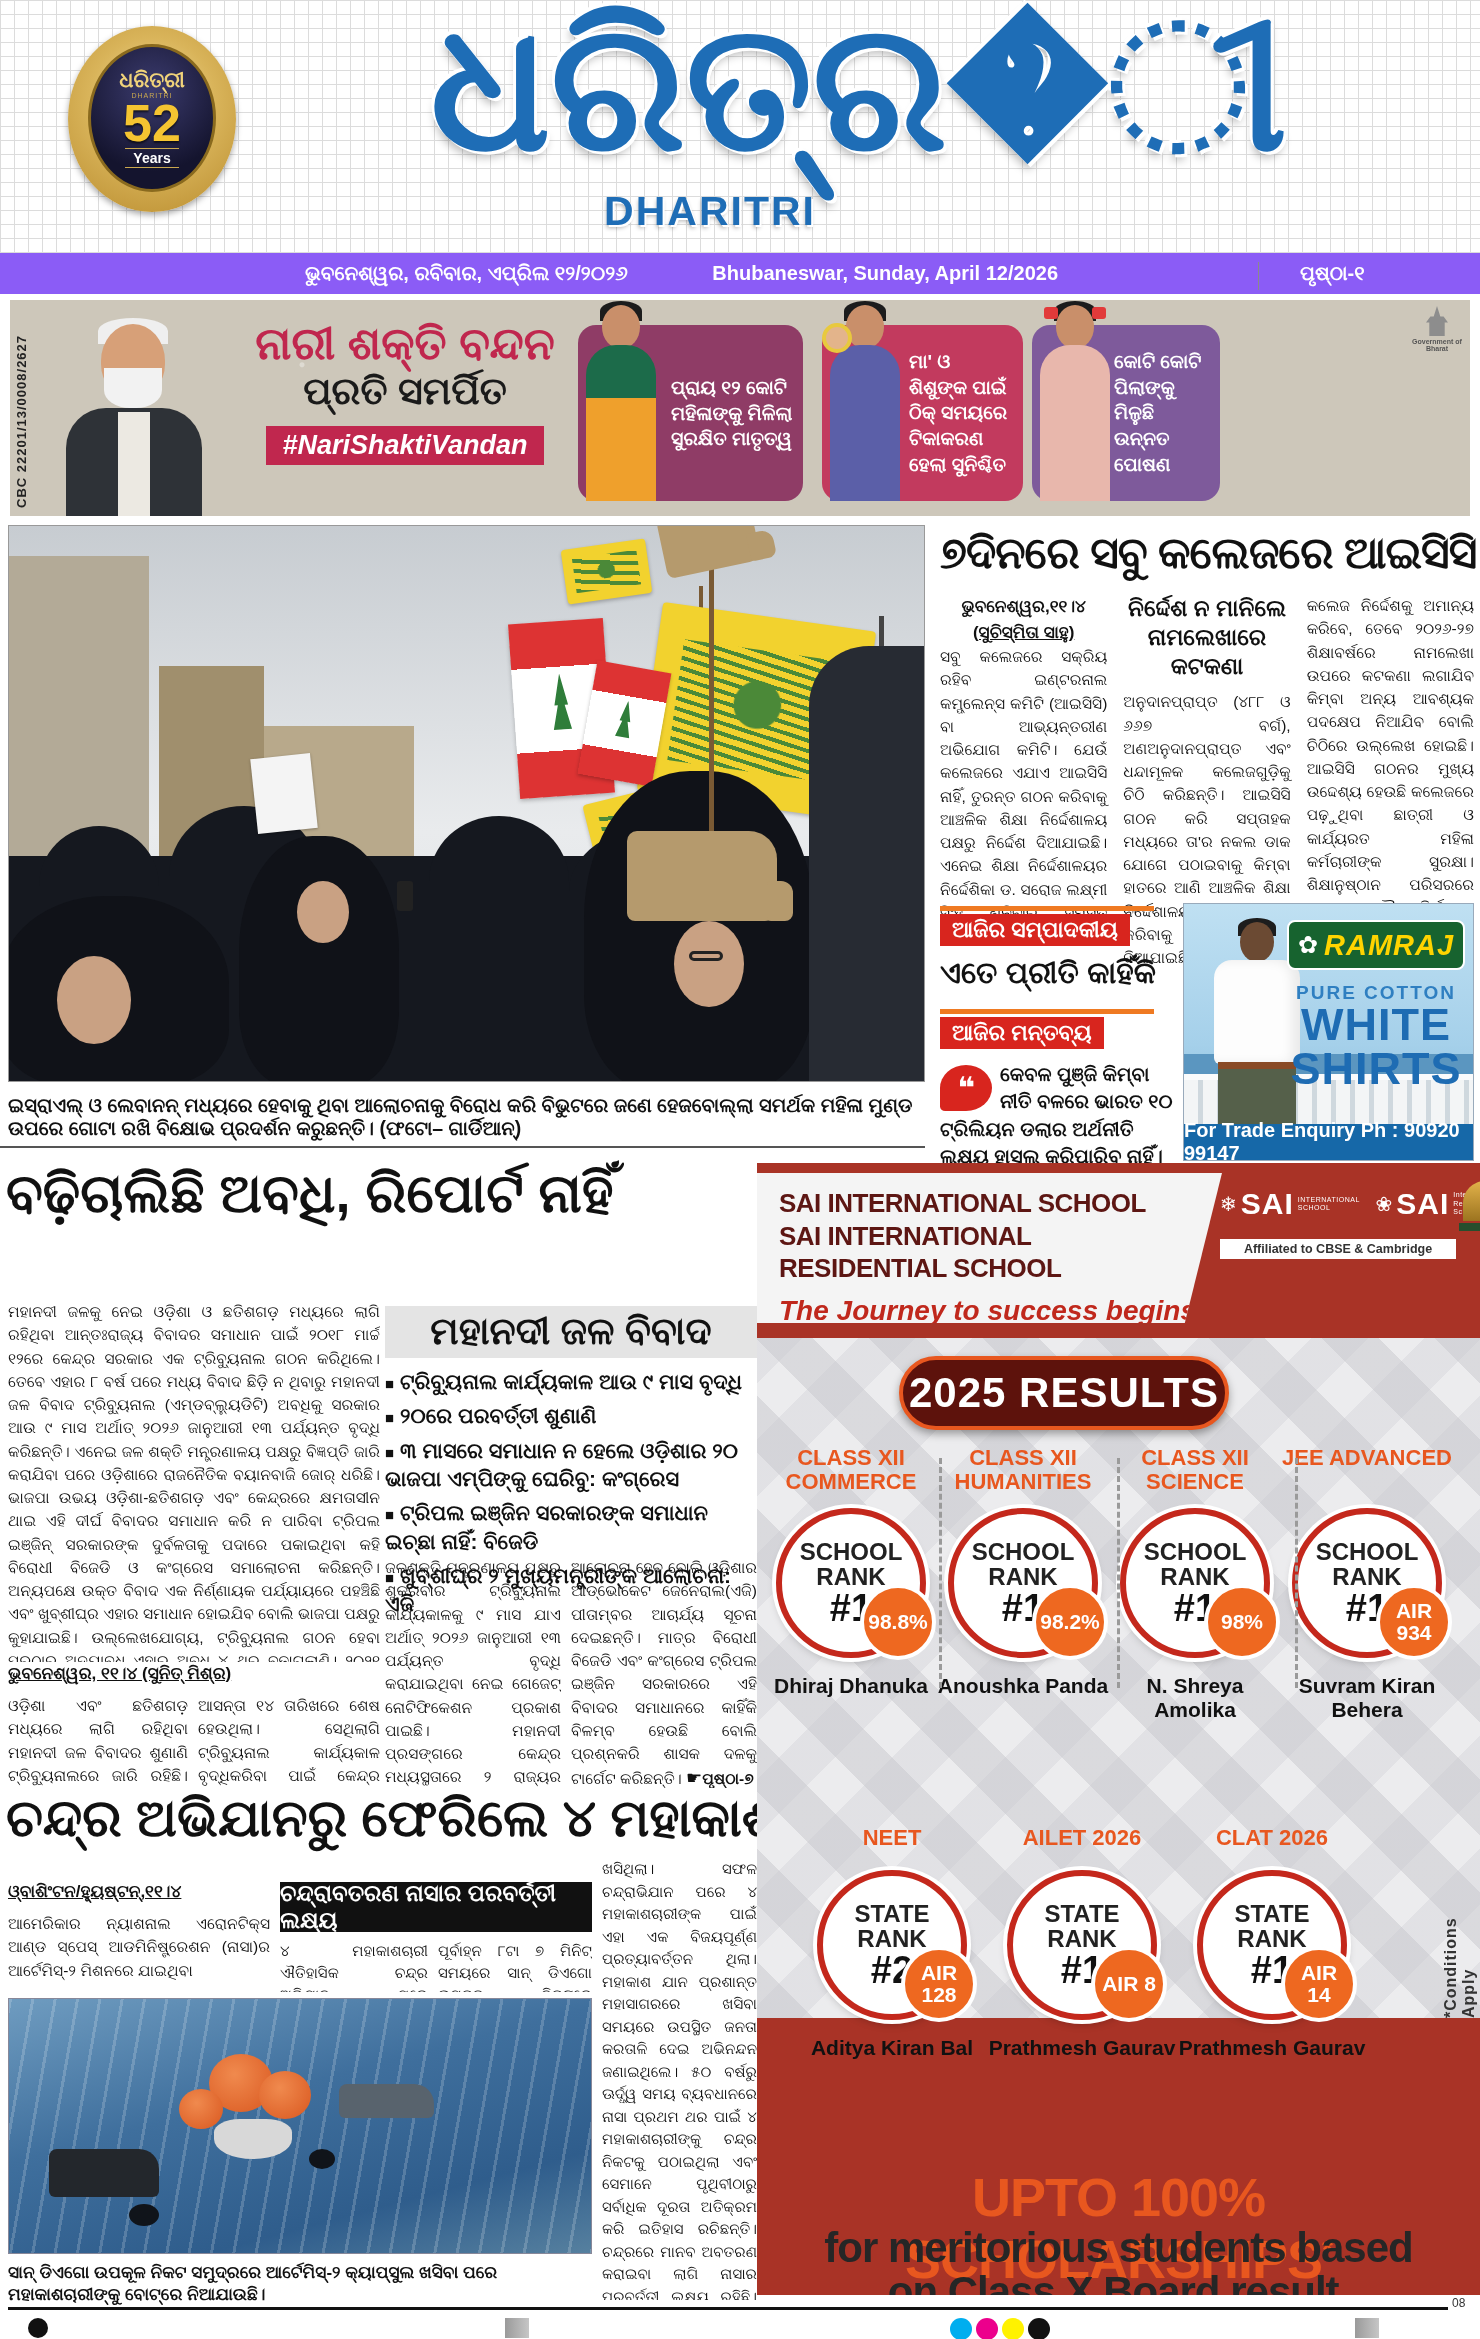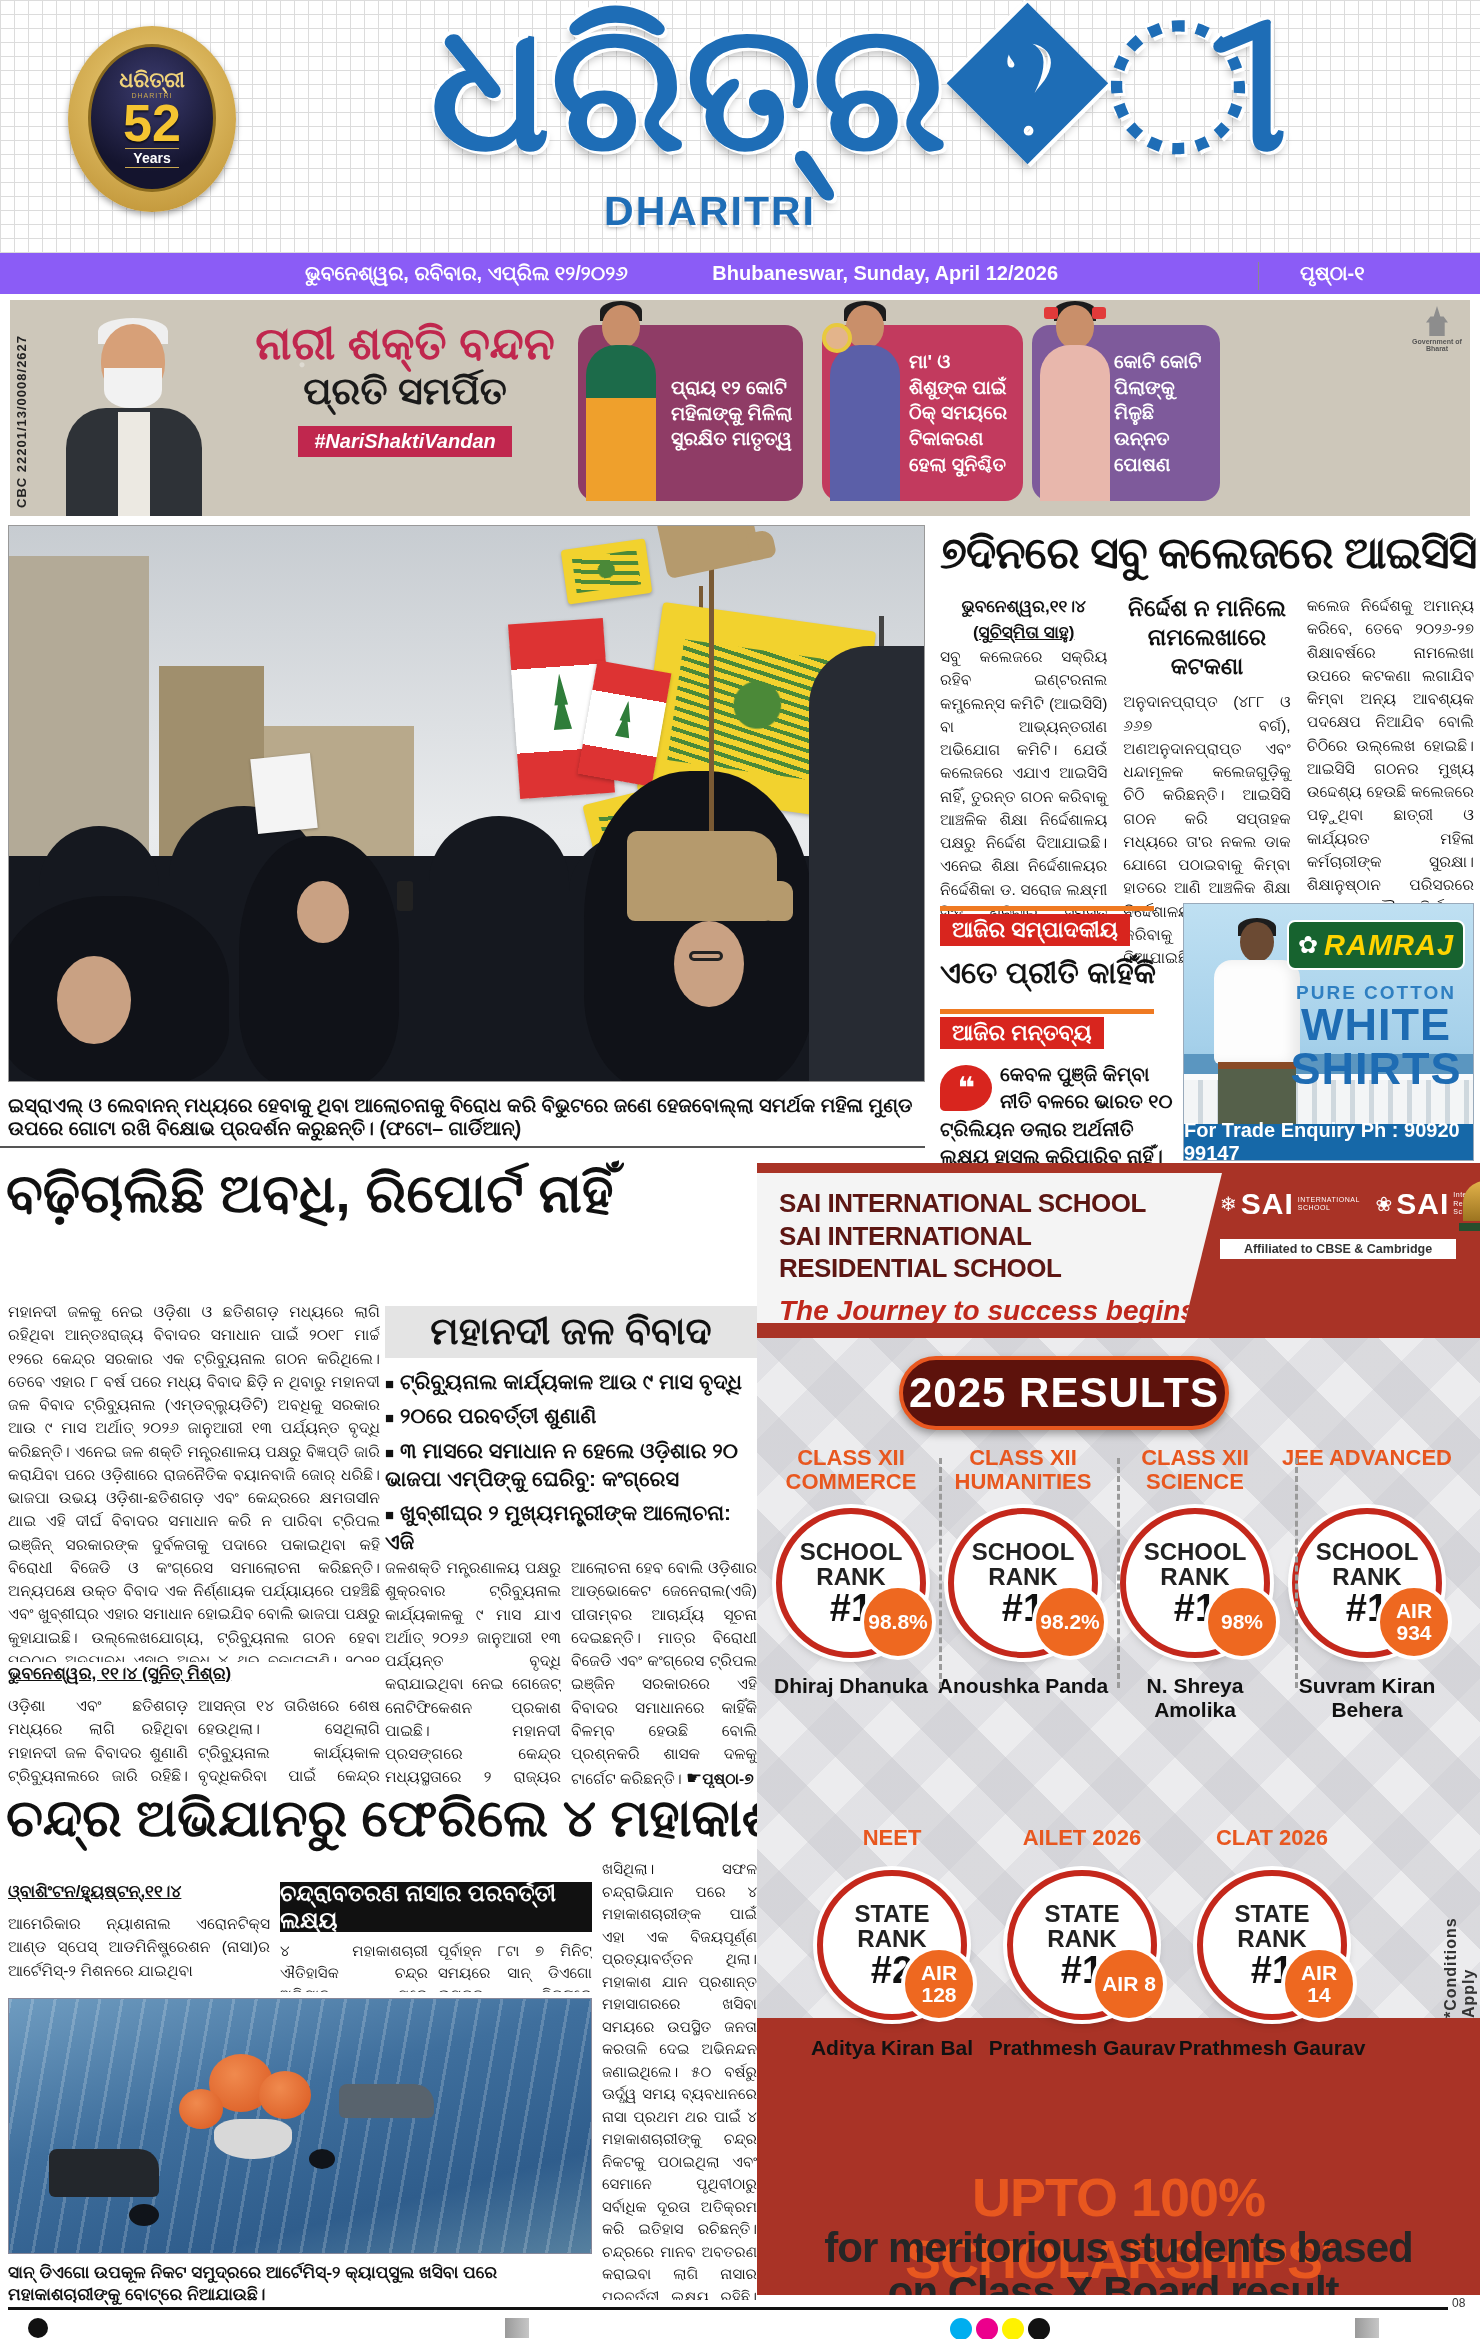--- a/index.html
+++ b/index.html
@@ -46,21 +46,21 @@
   .modi{left:48px;top:16px;width:152px;height:200px;overflow:hidden;}
   .modi .head{position:absolute;left:43px;top:8px;width:64px;height:74px;border-radius:50% 50% 46% 46%;background:#d7a078;}
   .modi .hair{position:absolute;left:40px;top:2px;width:70px;height:26px;border-radius:50% 50% 0 0;background:#efefef;}
   .modi .beard{position:absolute;left:46px;top:52px;width:58px;height:40px;border-radius:0 0 45% 45%;background:#f2f2f2;}
   .modi .body{position:absolute;left:8px;top:92px;width:136px;height:108px;border-radius:40px 40px 0 0;background:#2e3237;}
   .modi .kurta{position:absolute;left:60px;top:96px;width:32px;height:104px;background:#ece9e2;}
   .ban-titles{left:205px;top:18px;width:380px;text-align:center;}
   .ban-t1{font-size:45px;font-weight:bold;color:#c0274e;line-height:1.15;}
   .ban-t2{font-size:38px;font-weight:bold;color:#1a1a1a;}
   .ban-hash{display:inline-block;margin-top:12px;background:#c0274e;color:#fff;
-     font-size:20px;font-weight:bold;font-style:italic;padding:4px 16px;}
+     font-size:27px;font-weight:bold;font-style:italic;padding:4px 16px;}
   .ban-card{top:25px;height:176px;border-radius:18px;color:#fff;}
   .card1{left:568px;width:225px;background:#8f3c66;}
   .card2{left:812px;width:201px;background:#c23a5e;}
   .card3{left:1022px;width:188px;background:#7e5a9b;}
   .ban-card .txt{position:absolute;right:10px;top:50%;transform:translateY(-50%);
      font-size:19px;font-weight:bold;line-height:1.35;text-align:left;}
   .fig{position:absolute;bottom:0;left:0;width:86px;height:196px;}
   .fig .fhead{position:absolute;left:24px;top:0;width:38px;height:44px;border-radius:50%;background:#c98f6a;}
   .fig .fhair{position:absolute;left:22px;top:-4px;width:42px;height:20px;border-radius:50% 50% 0 0;background:#1c1c1c;}
   .fig .fbody{position:absolute;left:8px;top:40px;width:70px;height:156px;border-radius:30px 30px 0 0;}
@@ -412,20 +412,21 @@
   </div>
 
   <div class="abs mah-headline">ବଢ଼ିଚାଲିଛି ଅବଧି, ରିପୋର୍ଟ ନାହିଁ</div>
   <div class="abs mah-body1">ମହାନଦୀ ଜଳକୁ ନେଇ ଓଡ଼ିଶା ଓ ଛତିଶଗଡ଼ ମଧ୍ୟରେ ଲାଗି ରହିଥିବା ଆନ୍ତଃରାଜ୍ୟ ବିବାଦର ସମାଧାନ ପାଇଁ ୨୦୧୮ ମାର୍ଚ୍ଚ ୧୨ରେ କେନ୍ଦ୍ର ସରକାର ଏକ ଟ୍ରିବ୍ୟୁନାଲ ଗଠନ କରିଥିଲେ। ତେବେ ଏହାର ୮ ବର୍ଷ ପରେ ମଧ୍ୟ ବିବାଦ ଛିଡ଼ି ନ ଥିବାରୁ ମହାନଦୀ ଜଳ ବିବାଦ ଟ୍ରିବ୍ୟୁନାଲ (ଏମ୍‌ଡବ୍ଲ୍ୟୁଡିଟି) ଅବଧିକୁ ସରକାର ଆଉ ୯ ମାସ ଅର୍ଥାତ୍ ୨୦୨୬ ଜାନୁଆରୀ ୧୩ ପର୍ଯ୍ୟନ୍ତ ବୃଦ୍ଧି କରିଛନ୍ତି। ଏନେଇ ଜଳ ଶକ୍ତି ମନ୍ତ୍ରଣାଳୟ ପକ୍ଷରୁ ବିଜ୍ଞପ୍ତି ଜାରି କରାଯିବା ପରେ ଓଡ଼ିଶାରେ ରାଜନୈତିକ ବୟାନବାଜି ଜୋର୍ ଧରିଛି। ଭାଜପା ଉଭୟ ଓଡ଼ିଶା-ଛତିଶଗଡ଼ ଏବଂ କେନ୍ଦ୍ରରେ କ୍ଷମତାସୀନ ଥାଇ ଏହି ଦୀର୍ଘ ବିବାଦର ସମାଧାନ କରି ନ ପାରିବା ଟ୍ରିପଲ ଇଞ୍ଜିନ୍ ସରକାରଙ୍କ ଦୁର୍ବଳତାକୁ ପଦାରେ ପକାଇଥିବା କହି ବିରୋଧୀ ବିଜେଡି ଓ କଂଗ୍ରେସ ସମାଲୋଚନା କରିଛନ୍ତି। ଅନ୍ୟପକ୍ଷେ ଉକ୍ତ ବିବାଦ ଏକ ନିର୍ଣ୍ଣାୟକ ପର୍ଯ୍ୟାୟରେ ପହଞ୍ଚିଛି ଏବଂ ଖୁବ୍‌ଶୀଘ୍ର ଏହାର ସମାଧାନ ହୋଇଯିବ ବୋଲି ଭାଜପା ପକ୍ଷରୁ କୁହାଯାଇଛି। ଉଲ୍ଲେଖଯୋଗ୍ୟ, ଟ୍ରିବ୍ୟୁନାଲ ଗଠନ ହେବା ପରଠାରୁ ଅଦ୍ୟାବଧି ଏହାର ଅବଧି ୪ ଥର ବଢ଼ାଗଲାଣି। ୨୦୨୧ ମାର୍ଚ୍ଚ ୧୨ରେ ପ୍ରଥମେ ୨ ବର୍ଷ ପାଇଁ ଟ୍ରିବ୍ୟୁନାଲ କାର୍ଯ୍ୟକାଳ ବଢ଼ାଯାଇଥିବାବେଳେ ପରବର୍ତ୍ତୀ ସମୟରେ ୨୦୨୩ ଜୁନ୍, ତୃତୀୟ ଥର ପାଇଁ ଏହାର ଅବଧିକୁ ୨୦୨୪ ଏପ୍ରିଲ ୧୪ ଯାଏ ବୃଦ୍ଧି କରାଯାଇଥିଲା। ୨୦୨୬ ଏପ୍ରିଲ ୧୦ରେ ଟ୍ରିବ୍ୟୁନାଲ କାର୍ଯ୍ୟକାଳ ଶେଷ ହେବାକୁ ଥିବାବେଳେ ପୁନଶ୍ଚ ଏହାକୁ ୯ ମାସ ପାଇଁ ବଢ଼ାଯାଇଛି।</div>
   <div class="abs infobox">
     <div class="infobox-title">ମହାନଦୀ ଜଳ ବିବାଦ</div>
     <ul>
       <li><span class="blt">■</span><span>ଟ୍ରିବ୍ୟୁନାଲ କାର୍ଯ୍ୟକାଳ ଆଉ ୯ ମାସ ବୃଦ୍ଧି</span></li>
       <li><span class="blt">■</span><span>୨୦ରେ ପରବର୍ତ୍ତୀ ଶୁଣାଣି</span></li>
       <li><span class="blt">■</span><span>୩ ମାସରେ ସମାଧାନ ନ ହେଲେ ଓଡ଼ିଶାର ୨୦ ଭାଜପା ଏମ୍‌ପିଙ୍କୁ ଘେରିବୁ: କଂଗ୍ରେସ</span></li>
+      <li><span class="blt">■</span><span>ଟ୍ରିପଲ ଇଞ୍ଜିନ ସରକାରଙ୍କ ସମାଧାନ ଇଚ୍ଛା ନାହିଁ: ବିଜେଡି</span></li>
       <li><span class="blt">■</span><span>ଖୁବ୍‌ଶୀଘ୍ର ୨ ମୁଖ୍ୟମନ୍ତ୍ରୀଙ୍କ ଆଲୋଚନା: ଏଜି</span></li>
     </ul>
   </div>
   <div class="abs mah-dl2"><u>ଭୁବନେଶ୍ୱର, ୧୧।୪ (ସୁନିତ୍ ମିଶ୍ର)</u></div>
   <div class="abs mah-colA">ଓଡ଼ିଶା ଏବଂ ଛତିଶଗଡ଼ ମଧ୍ୟରେ ଲାଗି ରହିଥିବା ମହାନଦୀ ଜଳ ବିବାଦର ଶୁଣାଣି ଟ୍ରିବ୍ୟୁନାଲରେ ଜାରି ରହିଛି। ଟ୍ରିବ୍ୟୁନାଲର କାର୍ଯ୍ୟକାଳ</div>
   <div class="abs mah-colB">ଆସନ୍ତା ୧୪ ତାରିଖରେ ଶେଷ ହେଉଥିଲା। ସେଥିଲାଗି ଟ୍ରିବ୍ୟୁନାଲ କାର୍ଯ୍ୟକାଳ ବୃଦ୍ଧିକରିବା ପାଇଁ କେନ୍ଦ୍ର ସରକାରଙ୍କୁ ଅନୁରୋଧ କରାଯାଇଥିଲା। କେନ୍ଦ୍ର ସରକାରଙ୍କ</div>
   <div class="abs mah-colC">ଜଳଶକ୍ତି ମନ୍ତ୍ରଣାଳୟ ପକ୍ଷରୁ ଶୁକ୍ରବାର ଟ୍ରିବ୍ୟୁନାଲ କାର୍ଯ୍ୟକାଳକୁ ୯ ମାସ ଯାଏ ଅର୍ଥାତ୍ ୨୦୨୬ ଜାନୁଆରୀ ୧୩ ପର୍ଯ୍ୟନ୍ତ ବୃଦ୍ଧି କରାଯାଇଥିବା ନେଇ ଗେଜେଟ୍ ନୋଟିଫିକେଶନ ପ୍ରକାଶ ପାଇଛି। ମହାନଦୀ ପ୍ରସଙ୍ଗରେ କେନ୍ଦ୍ର ମଧ୍ୟସ୍ଥତାରେ ୨ ରାଜ୍ୟର ମୁଖ୍ୟମନ୍ତ୍ରୀଙ୍କ ମଧ୍ୟରେ ଖୁବ୍‌ଶୀଘ୍ର</div>
   <div class="abs mah-colD">
     <span>ଆଲୋଚନା ହେବ ବୋଲି ଓଡ଼ିଶାର ଆଡ୍‌ଭୋକେଟ ଜେନେରାଲ(ଏଜି) ପୀତାମ୍ବର ଆଚାର୍ଯ୍ୟ ସୂଚନା ଦେଇଛନ୍ତି। ମାତ୍ର ବିରୋଧୀ ବିଜେଡି ଏବଂ କଂଗ୍ରେସ ଟ୍ରିପଲ ଇଞ୍ଜିନ ସରକାରରେ ଏହି ବିବାଦର ସମାଧାନରେ କାହିଁକି ବିଳମ୍ବ ହେଉଛି ବୋଲି ପ୍ରଶ୍ନକରି ଶାସକ ଦଳକୁ ଟାର୍ଗେଟ କରିଛନ୍ତି।</span>
     <span class="jump"><span class="hand">☛</span><span>ପୃଷ୍ଠା-୭</span></span>

